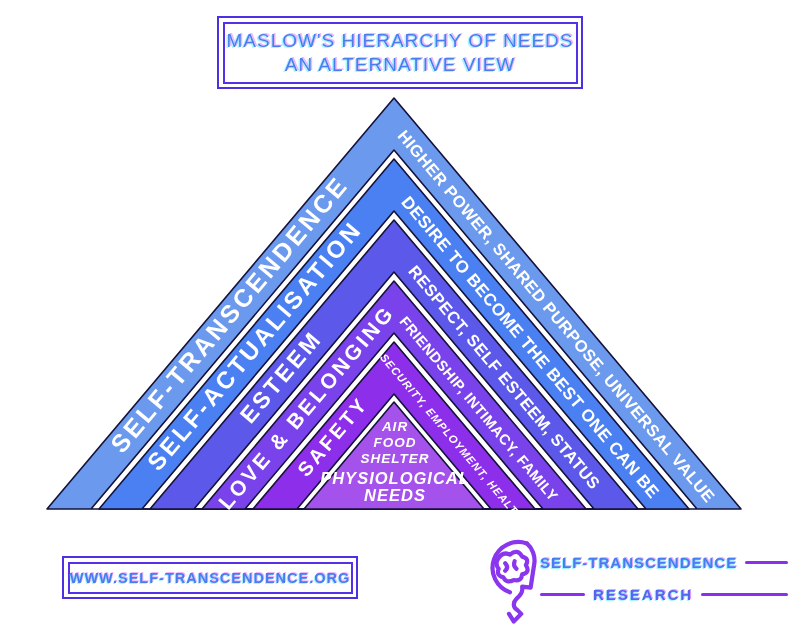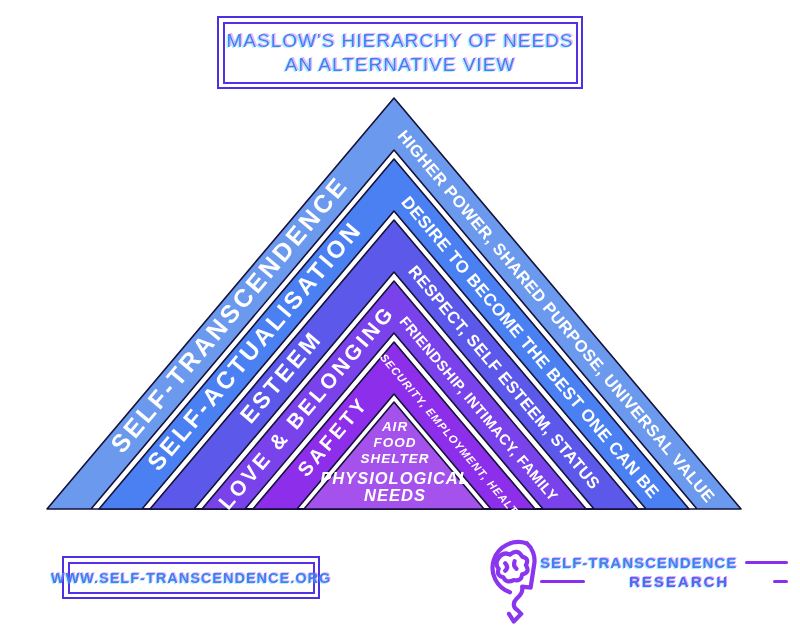--- a/index.html
+++ b/index.html
@@ -12,21 +12,21 @@
   .frame-inner{
     position:absolute;inset:3.5px;border:2px solid #5530e6;
     display:flex;flex-direction:column;align-items:center;justify-content:center;
   }
   .title-box{left:217px;top:16px;width:366px;height:73px;}
   .title-line{
     color:#4a7cf0;font-weight:400;font-size:19px;letter-spacing:1px;line-height:24px;
     text-shadow:-1.5px 1px 0 rgba(0,225,255,.35),1.5px -1px 0 rgba(210,45,255,.35);
     white-space:nowrap;
   }
-  .url-box{left:62px;top:556px;width:258px;height:43px;}
+  .url-box{left:62px;top:556px;width:296px;height:43px;}
   .url-text{
     color:#4a7cf0;font-weight:700;font-size:14.5px;letter-spacing:1px;white-space:nowrap;
     text-shadow:-1px 1px 0 rgba(0,225,255,.35),1px -1px 0 rgba(210,45,255,.35);
   }
   .pyramid{position:absolute;left:0;top:0;}
   .pyramid path{stroke:#15123a;stroke-width:1.6;stroke-linejoin:round;}
   .pyramid text{
     font-family:"Liberation Sans",sans-serif;font-weight:700;fill:#ffffff;
   }
   .lv-label{letter-spacing:3px;}
@@ -43,21 +43,21 @@
   }
   .brand2{
     color:#5565ef;font-weight:700;font-size:15px;letter-spacing:2px;white-space:nowrap;
     text-shadow:-1px 1px 0 rgba(0,225,255,.35),1px -1px 0 rgba(210,45,255,.45);
     margin:0 8px;
   }
   .bar{height:3.5px;background:#8a2ef0;border-radius:2px;}
   .bar.b1{width:48px;margin-left:8px;}
   .bar.b2{width:45px;}
   .bar.b3{flex:1;}
-  .logo-row.r2{margin-top:2px;gap:36px;}
+  .logo-row.r2{margin-top:15px;}
 </style>
 </head>
 <body>
 
 <div class="stage">
 
   <div class="frame-box title-box">
     <div class="frame-inner">
       <div class="title-line">MASLOW'S HIERARCHY OF NEEDS</div>
       <div class="title-line">AN ALTERNATIVE VIEW</div>

